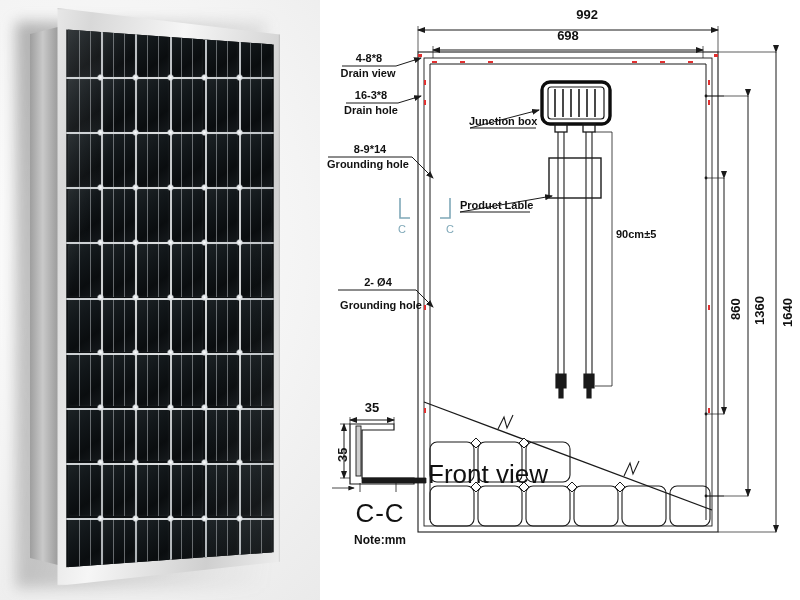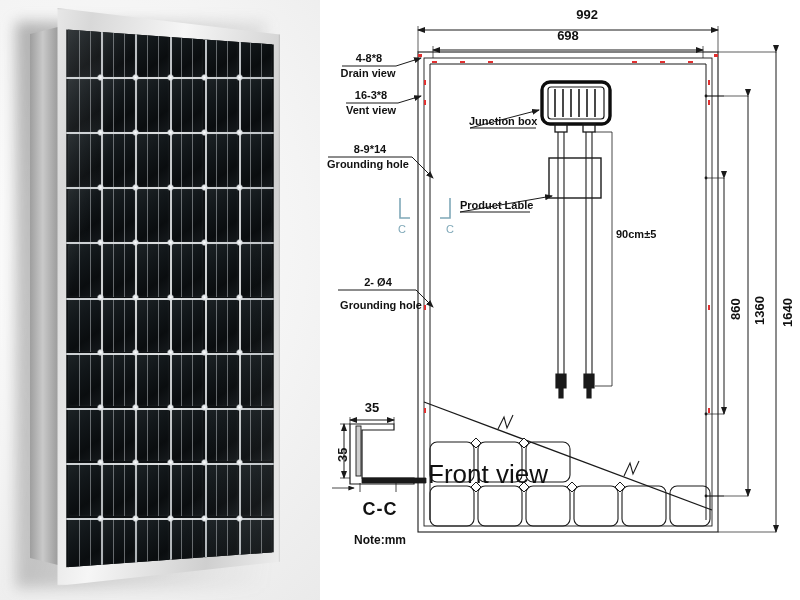--- a/index.html
+++ b/index.html
@@ -53,21 +53,21 @@
   .dwg{position:absolute;left:320px;top:0;width:480px;height:600px;background:#fff;}
   .dwg svg{position:absolute;left:0;top:0;}
   .lbl{position:absolute;font-family:"Liberation Sans",sans-serif;
        font-weight:bold;color:#111;white-space:nowrap;line-height:1.05;}
   .lbl.center{text-align:center;}
   .vert{transform-origin:0 0;transform:rotate(-90deg);}
   .dimtxt{font-size:13px;font-weight:bold;}
   .calltxt{font-size:11px;font-weight:bold;}
   .bigtxt{font-size:26px;font-weight:normal;font-family:"Liberation Sans",sans-serif;}
   .secC{font-size:11px;color:#7fa8b8;font-weight:normal;}
-  .cc-title{font-size:18px;font-weight:bold;letter-spacing:1px;}
+  .cc-title{font-size:26px;font-weight:normal;letter-spacing:1px;}
   .note{font-size:12px;font-weight:bold;}
 </style>
 </head>
 <body>
 
 <div id="root">
 
   <div class="photo">
     <div class="photo-bg"></div>
     <div class="panel-wrap">
@@ -366,21 +366,21 @@
       </g>
     </svg>
 
     <div class="lbl dimtxt center" style="left:218px;top:8px;width:60px;text-align:right;">992</div>
     <div class="lbl dimtxt center" style="left:218px;top:29px;width:60px;">698</div>
 
     <div class="lbl calltxt center" style="left:18px;top:53px;width:62px;">4-8*8</div>
     <div class="lbl calltxt center" style="left:8px;top:68px;width:80px;">Drain view</div>
 
     <div class="lbl calltxt center" style="left:20px;top:90px;width:62px;">16-3*8</div>
-    <div class="lbl calltxt center" style="left:12px;top:105px;width:78px;">Vent view</div>
+    <div class="lbl calltxt center" style="left:12px;top:105px;width:78px;">Drain hole</div>
 
     <div class="lbl calltxt center" style="left:10px;top:144px;width:80px;">8-9*14</div>
     <div class="lbl calltxt center" style="left:0px;top:159px;width:96px;">Grounding hole</div>
 
     <div class="lbl calltxt center" style="left:22px;top:277px;width:72px;">2- Ø4</div>
     <div class="lbl calltxt center" style="left:4px;top:300px;width:98px;text-align:right;">Grounding hole</div>
 
     <div class="lbl calltxt" style="left:149px;top:116px;">Junction box</div>
     <div class="lbl calltxt" style="left:140px;top:200px;text-align:right;">Product Lable</div>
 

